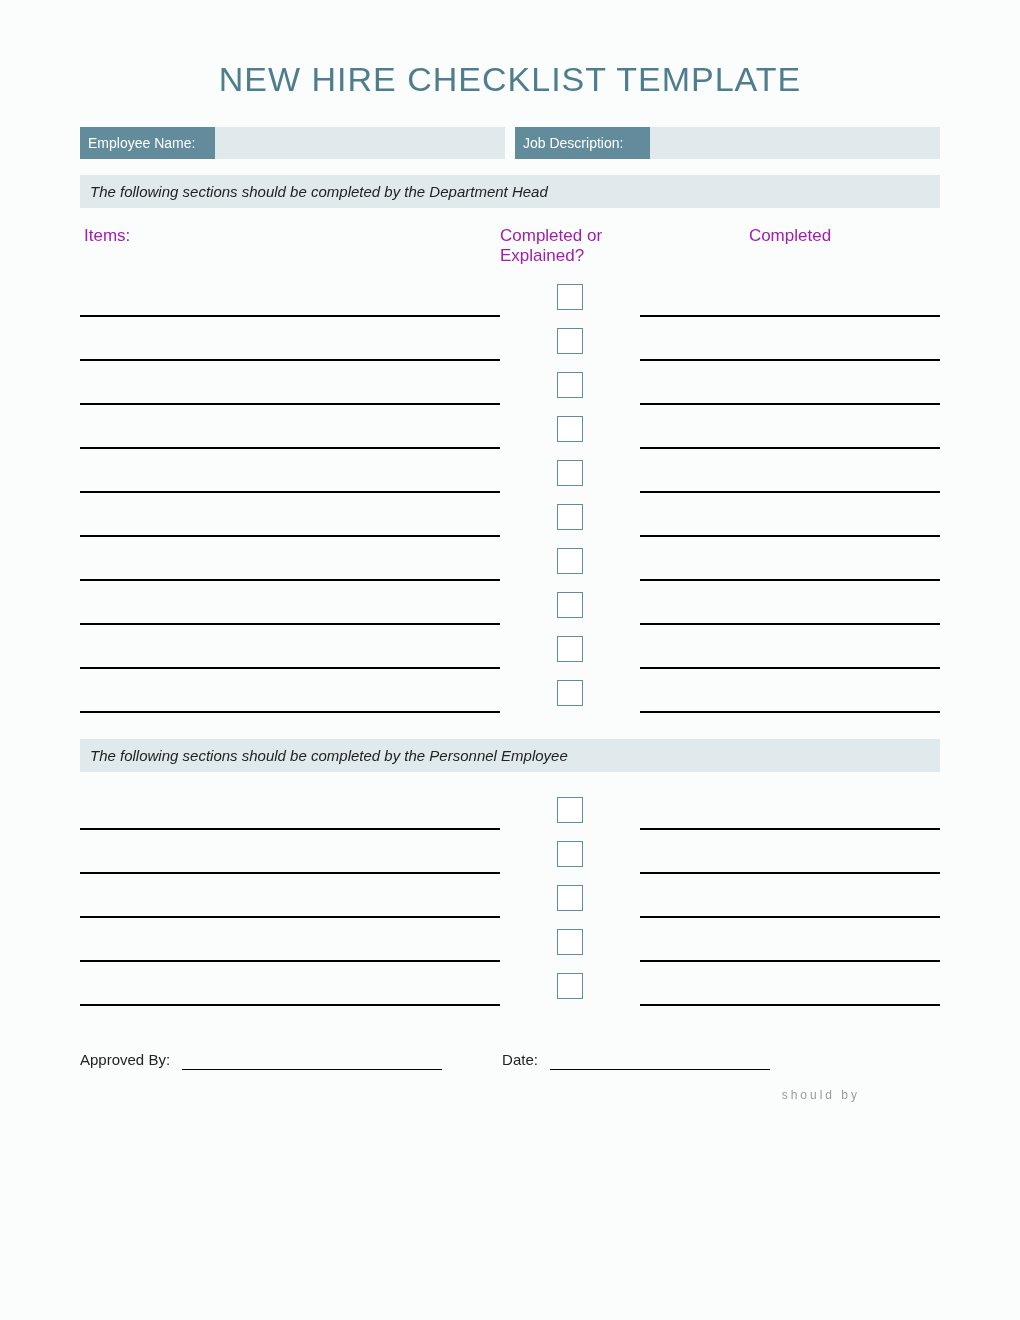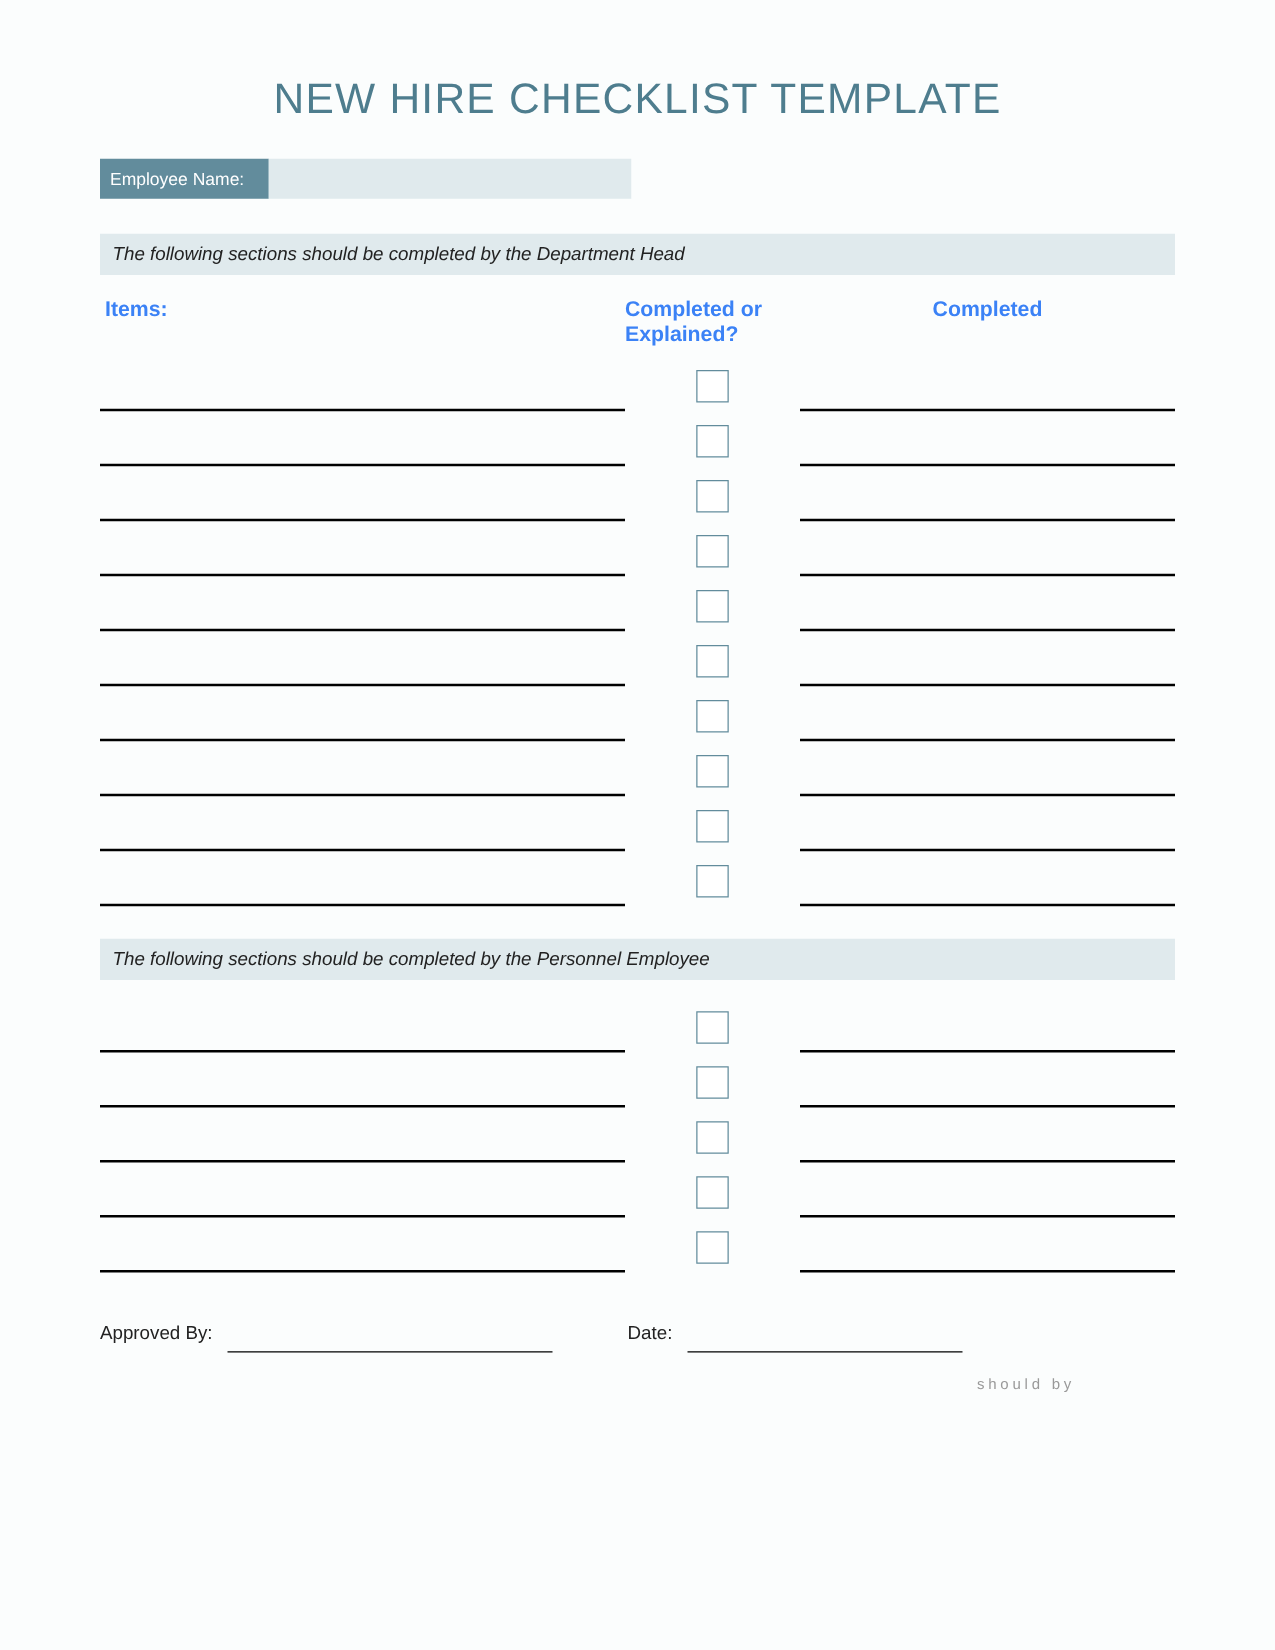--- a/index.html
+++ b/index.html
@@ -17,21 +17,21 @@
     font-size: 34px;
     font-weight: 400;
     letter-spacing: 1px;
     margin-bottom: 28px;
   }
   .info-grid {
     display: grid;
     grid-template-columns: 1fr 1fr;
     column-gap: 10px;
     row-gap: 8px;
-    margin-bottom: 28px;
+    margin-bottom: 16px;
   }
   .info-cell {
     display: flex;
     height: 32px;
   }
   .info-label {
     background: #628c9c;
     color: #fff;
     font-size: 14px;
     padding: 0 8px;
@@ -50,22 +50,22 @@
   }
   .section-note {
     background: #e0eaed;
     font-style: italic;
     font-size: 15px;
     padding: 8px 10px;
     margin-bottom: 18px;
   }
   .cols-header {
     display: flex;
-    color: #3b82f6;
-    font-weight: bold;
+    color: #a21caf;
+    font-weight: normal;
     font-size: 17px;
     margin-bottom: 10px;
   }
   .cols-header .col-items { flex: 0 0 420px; padding-left: 4px; }
   .cols-header .col-check { flex: 0 0 140px; text-align: left; line-height: 1.2; }
   .cols-header .col-init  { flex: 1; text-align: center; }
   .row {
     display: flex;
     align-items: flex-end;
     height: 40px;
@@ -100,20 +100,21 @@
     border-bottom: 2px solid #000;
     height: 100%;
     background: transparent;
     border-top: none; border-left: none; border-right: none;
     outline: none;
     font-size: 14px;
   }
   .section-gap { height: 22px; }
   .footer-row {
     display: flex;
+    align-items: flex-end;
     margin-top: 40px;
     font-size: 15px;
   }
   .footer-row .lbl { padding-right: 12px; padding-bottom: 2px; }
   .footer-row .line {
     border-bottom: 1.5px solid #000;
     height: 24px;
     background: transparent;
     border-top: none; border-left: none; border-right: none;
     outline: none;
@@ -132,20 +133,24 @@
 </head>
 <body>
 
 <h1 class="title">NEW HIRE CHECKLIST TEMPLATE</h1>
 
 <div class="info-grid">
   <div class="info-cell">
     <div class="info-label">Employee Name:</div>
     <input class="info-value" value="" style="">
   </div>
+  <div class="info-cell">
+    <div class="info-label">Job Description:</div>
+    <input class="info-value" value="" style="">
+  </div>
 </div>
 
 <div class="section-note">The following sections should be completed by the Department Head</div>
 
 <div class="cols-header">
   <div class="col-items">Items:</div>
   <div class="col-check">Completed or Explained?</div>
   <div class="col-init">Completed</div>
 </div>
 

